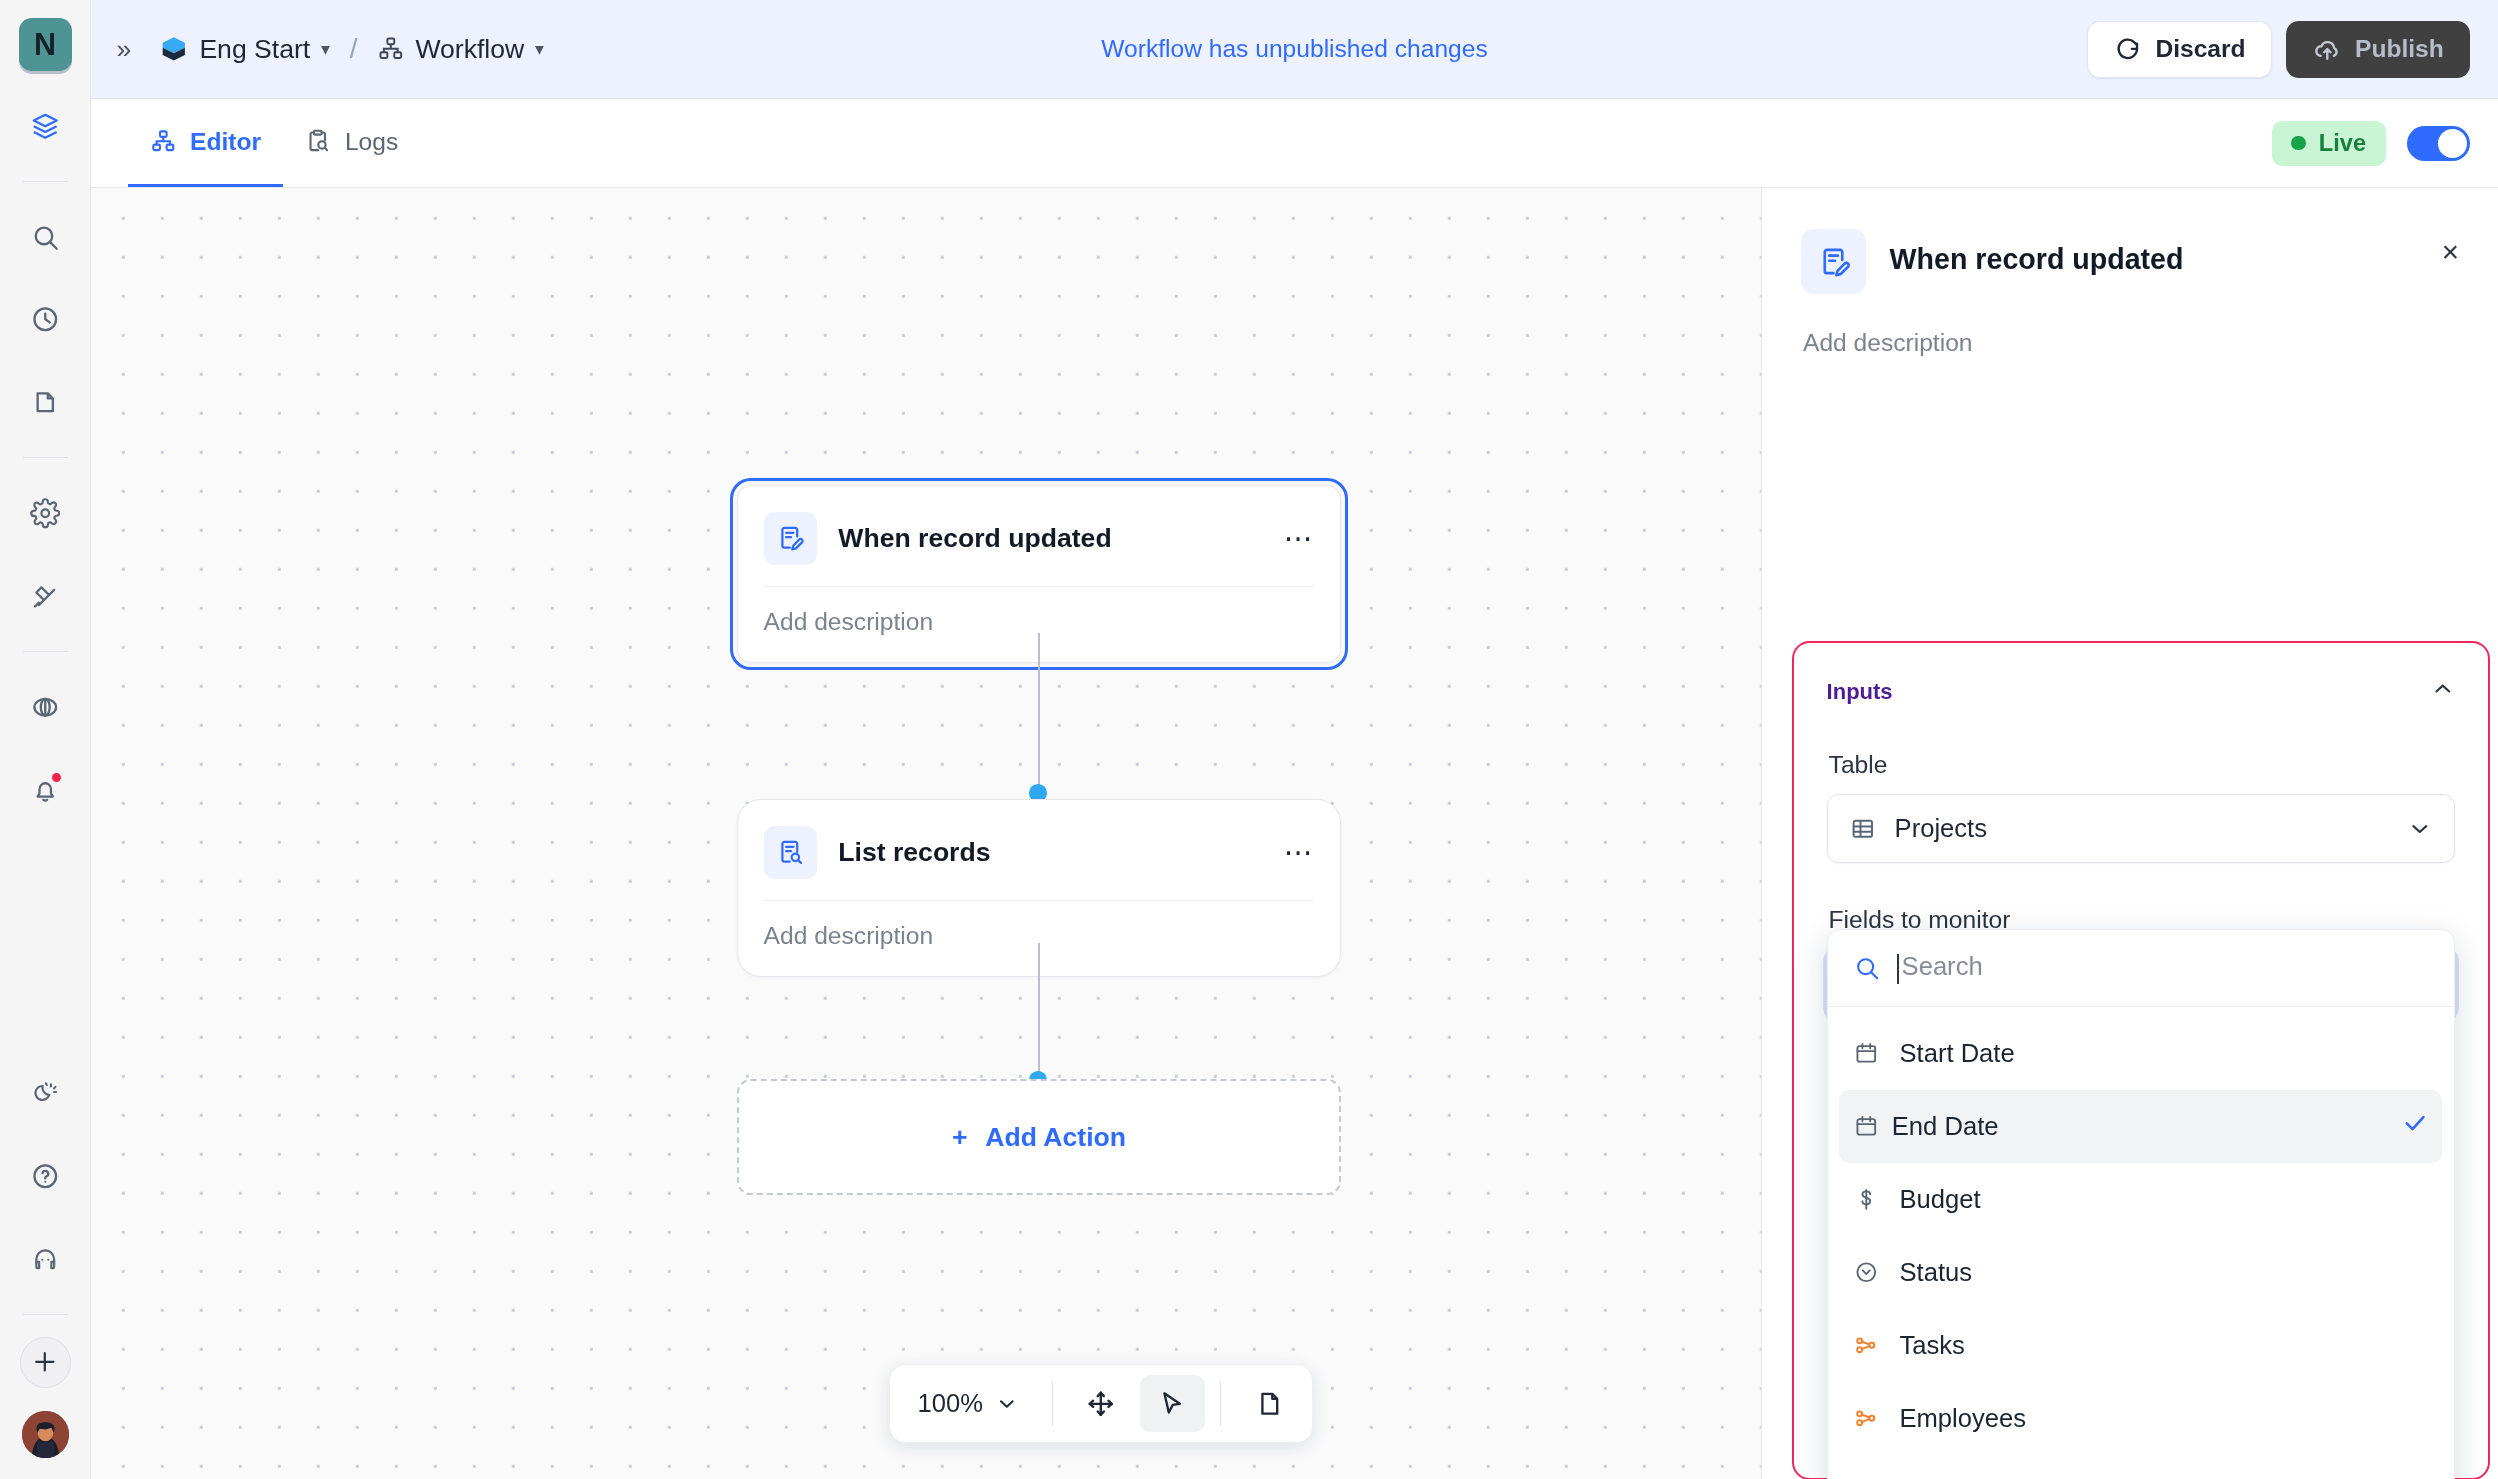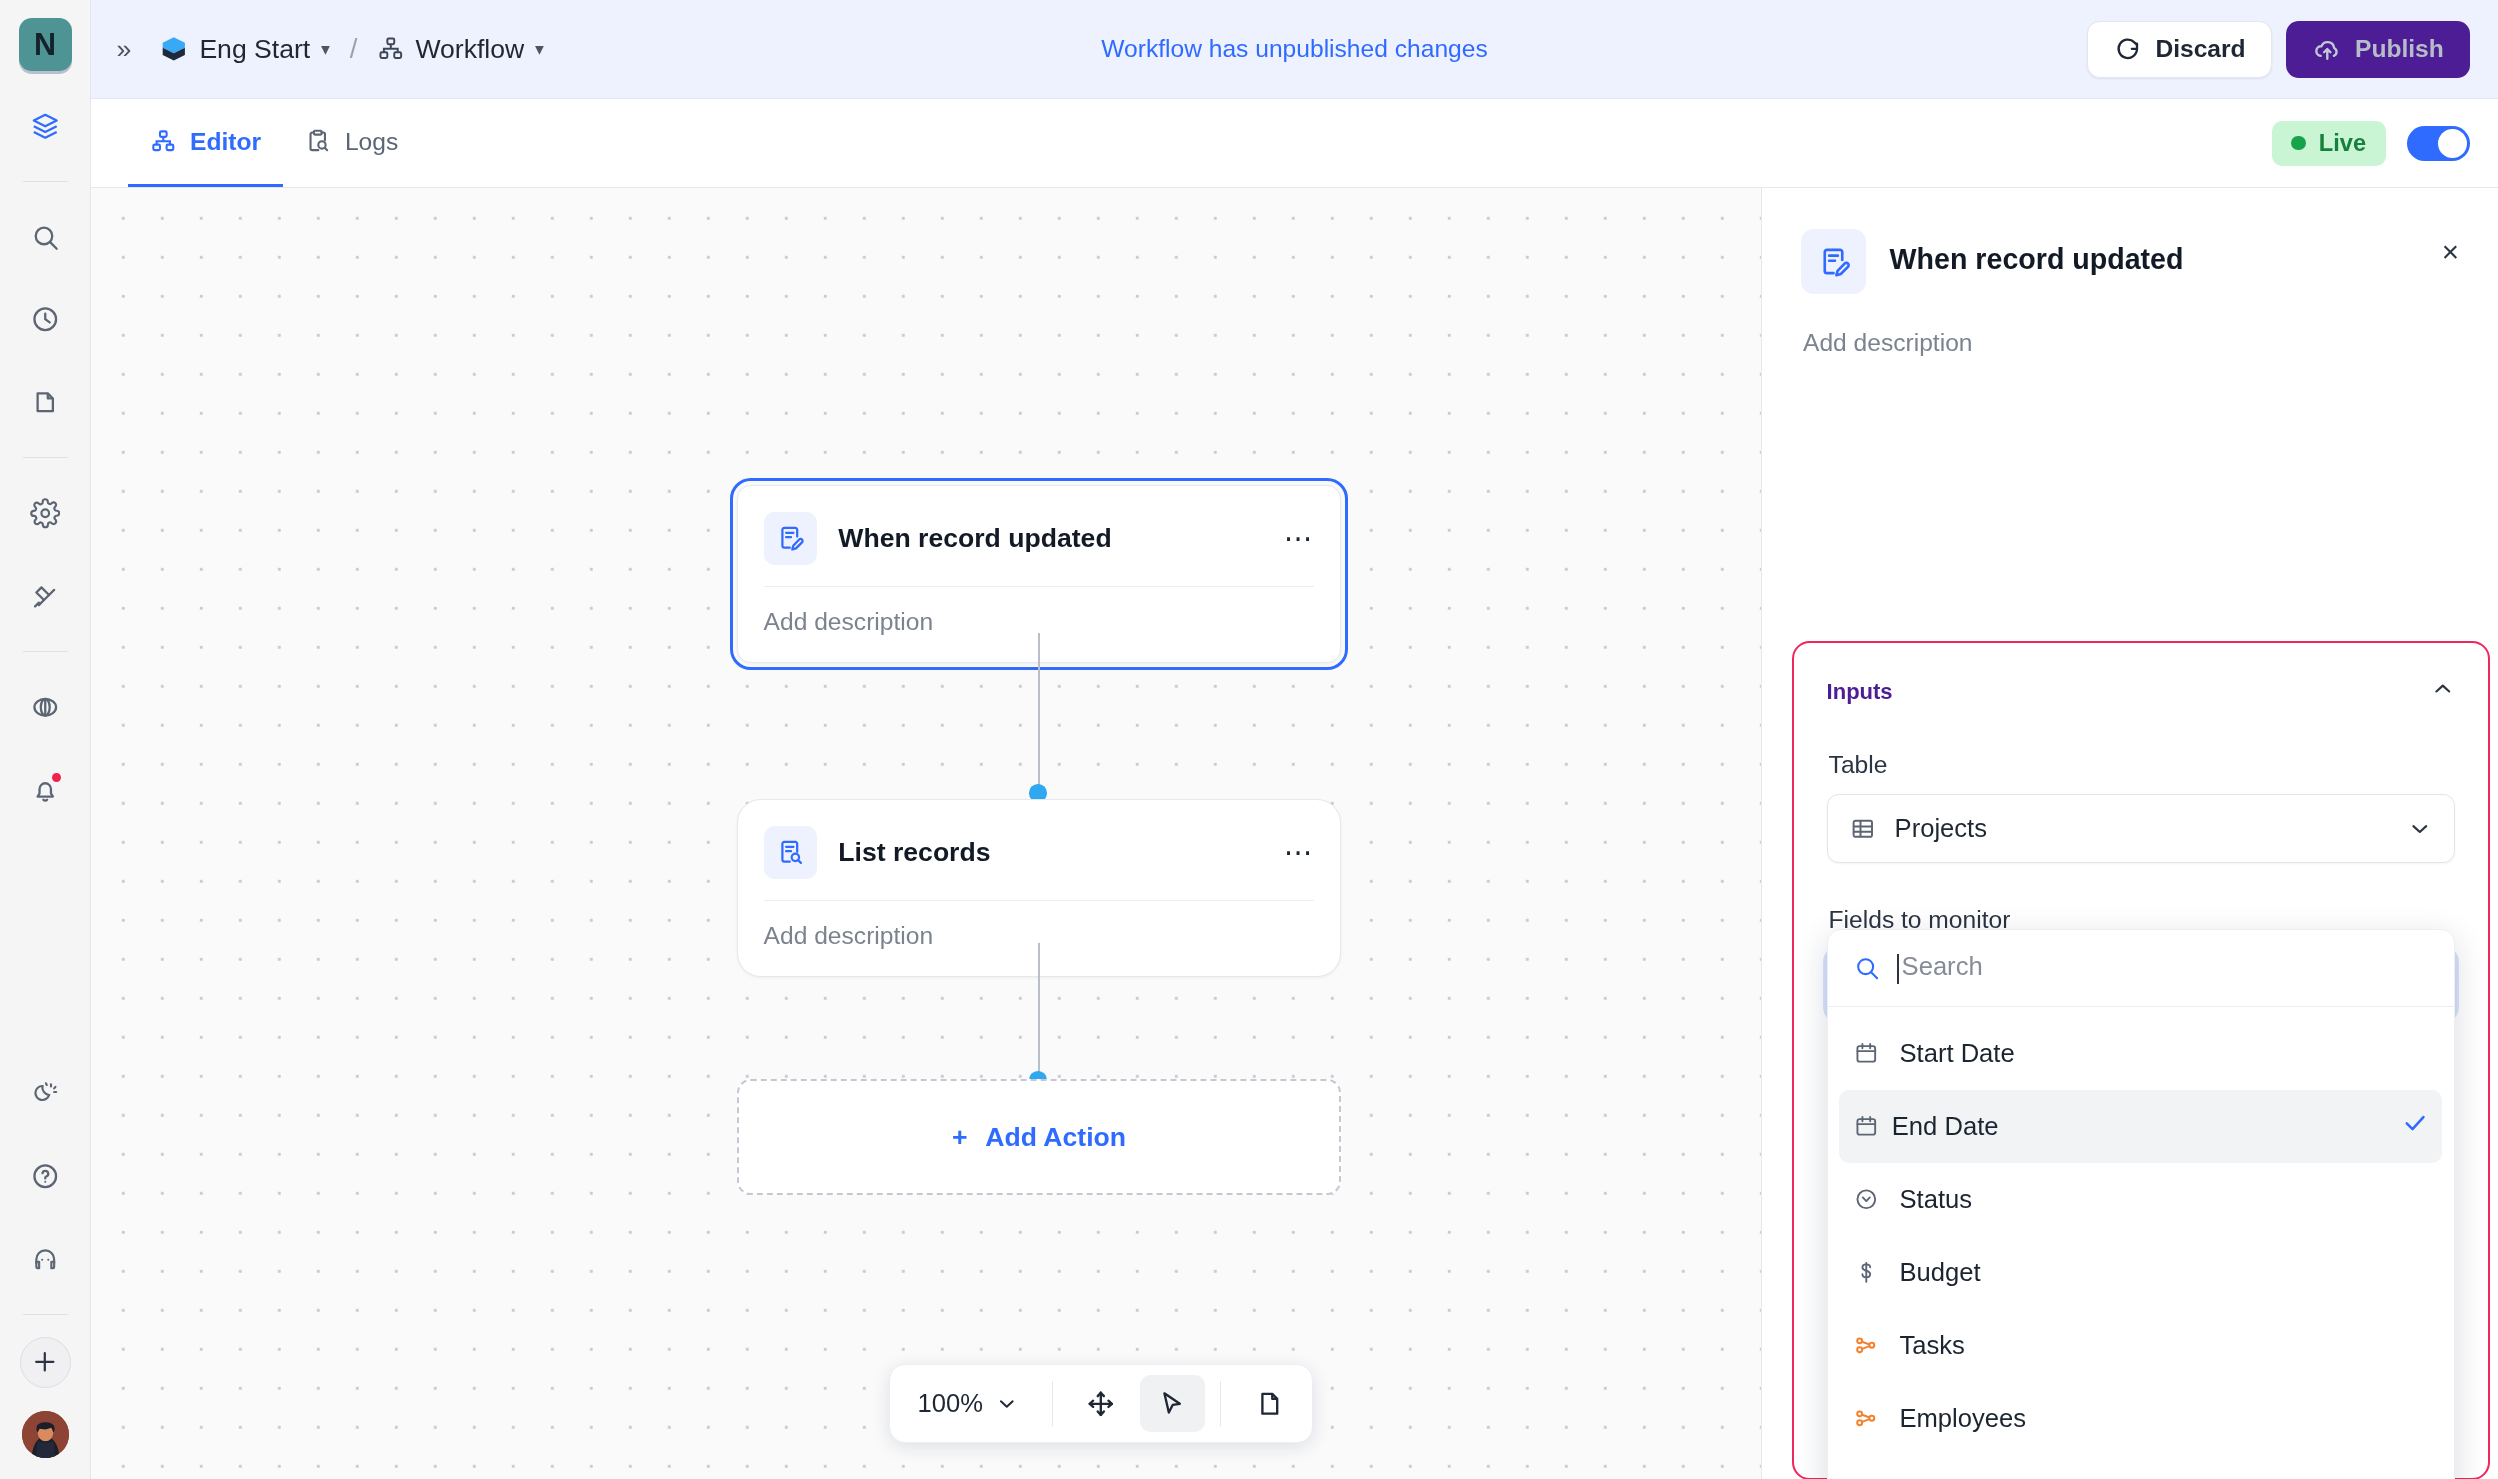--- a/index.html
+++ b/index.html
@@ -78,21 +78,21 @@
   }
   .unpub { font-size: 24.6px; color: #2f6bff; pointer-events: auto; }
   .topbar-right { margin-left: auto; display: flex; align-items: center; gap: 13.8px; z-index:2;}
   .btn {
     display: flex; align-items: center; gap: 13.8px;
     height: 57px; padding: 0 25.6px; border-radius: 12.8px;
     font-size: 24.6px; font-weight: 700; cursor: pointer;
     border: 1px solid transparent;
   }
   .btn-discard { background: #fff; color: #1e2733; border-color:#e3e6ef; box-shadow:0 1px 2px rgba(20,30,60,.08); }
-  .btn-publish { background: #4c1d95; color: #b7bcc9; cursor: default; }
+  .btn-publish { background: #404040; color: #b7bcc9; cursor: default; }
 
   
   .tabbar {
     height: 89px; background: #fff; border-bottom: 1px solid #e6e7ea;
     display: flex; align-items: stretch; padding: 0 0 0 37px;
     flex: 0 0 89px; position: relative;
   }
   .tab {
     display: flex; align-items: center; gap: 13.8px;
     padding: 0 21.7px; font-size: 24.6px; color: #5b6574; cursor: pointer;
@@ -584,33 +584,33 @@
                   </svg>
                   <span class="lbl">End Date</span>
                   <span class="dd-check">
                     <svg viewBox="0 0 24 24" width="27.6" height="27.6" fill="none" stroke="#2f6bff" stroke-width="2.2" stroke-linecap="round" stroke-linejoin="round">
                         <path d="M5 12.5 10 17.5 19.5 7"></path>
                       </svg>
                   </span>
                 </div>
 
                 <div class="dd-item">
+                  <svg viewBox="0 0 24 24" width="26.6" height="26.6" fill="none" stroke="#5b6574" stroke-width="1.7" stroke-linecap="round">
+                    <path d="M12 3.5v17"></path>
+                      <path d="M15.5 7.5c0-1.7-1.6-2.6-3.5-2.6s-3.5 1-3.5 2.8c0 3.8 7 2 7 5.8 0 1.9-1.6 3-3.5 3s-3.5-1-3.5-2.8"></path>
+                  </svg>
+                  <span class="lbl">Budget</span>
+                </div>
+
+                <div class="dd-item">
                   <svg viewBox="0 0 24 24" width="26.6" height="26.6" fill="none" stroke="#5b6574" stroke-width="1.7" stroke-linecap="round" stroke-linejoin="round">
                     <circle cx="12" cy="12" r="8"></circle>
                       <path d="M8.8 10.3 12 13.6l3.2-3.3"></path>
                   </svg>
                   <span class="lbl">Status</span>
-                </div>
-
-                <div class="dd-item">
-                  <svg viewBox="0 0 24 24" width="26.6" height="26.6" fill="none" stroke="#5b6574" stroke-width="1.7" stroke-linecap="round">
-                    <path d="M12 3.5v17"></path>
-                      <path d="M15.5 7.5c0-1.7-1.6-2.6-3.5-2.6s-3.5 1-3.5 2.8c0 3.8 7 2 7 5.8 0 1.9-1.6 3-3.5 3s-3.5-1-3.5-2.8"></path>
-                  </svg>
-                  <span class="lbl">Budget</span>
                 </div>
 
                 <div class="dd-item">
                   <svg viewBox="0 0 24 24" width="26.6" height="26.6" fill="none" stroke="#f2822e" stroke-width="1.8">
                     <circle cx="6" cy="8" r="2.2"></circle>
                       <circle cx="6" cy="16" r="2.2"></circle>
                       <circle cx="17" cy="12" r="2.2"></circle>
                     <path d="M8.2 8.8 14.9 11.3M8.2 15.2 14.9 12.7"></path>
                   </svg>
                   <span class="lbl">Tasks</span>

